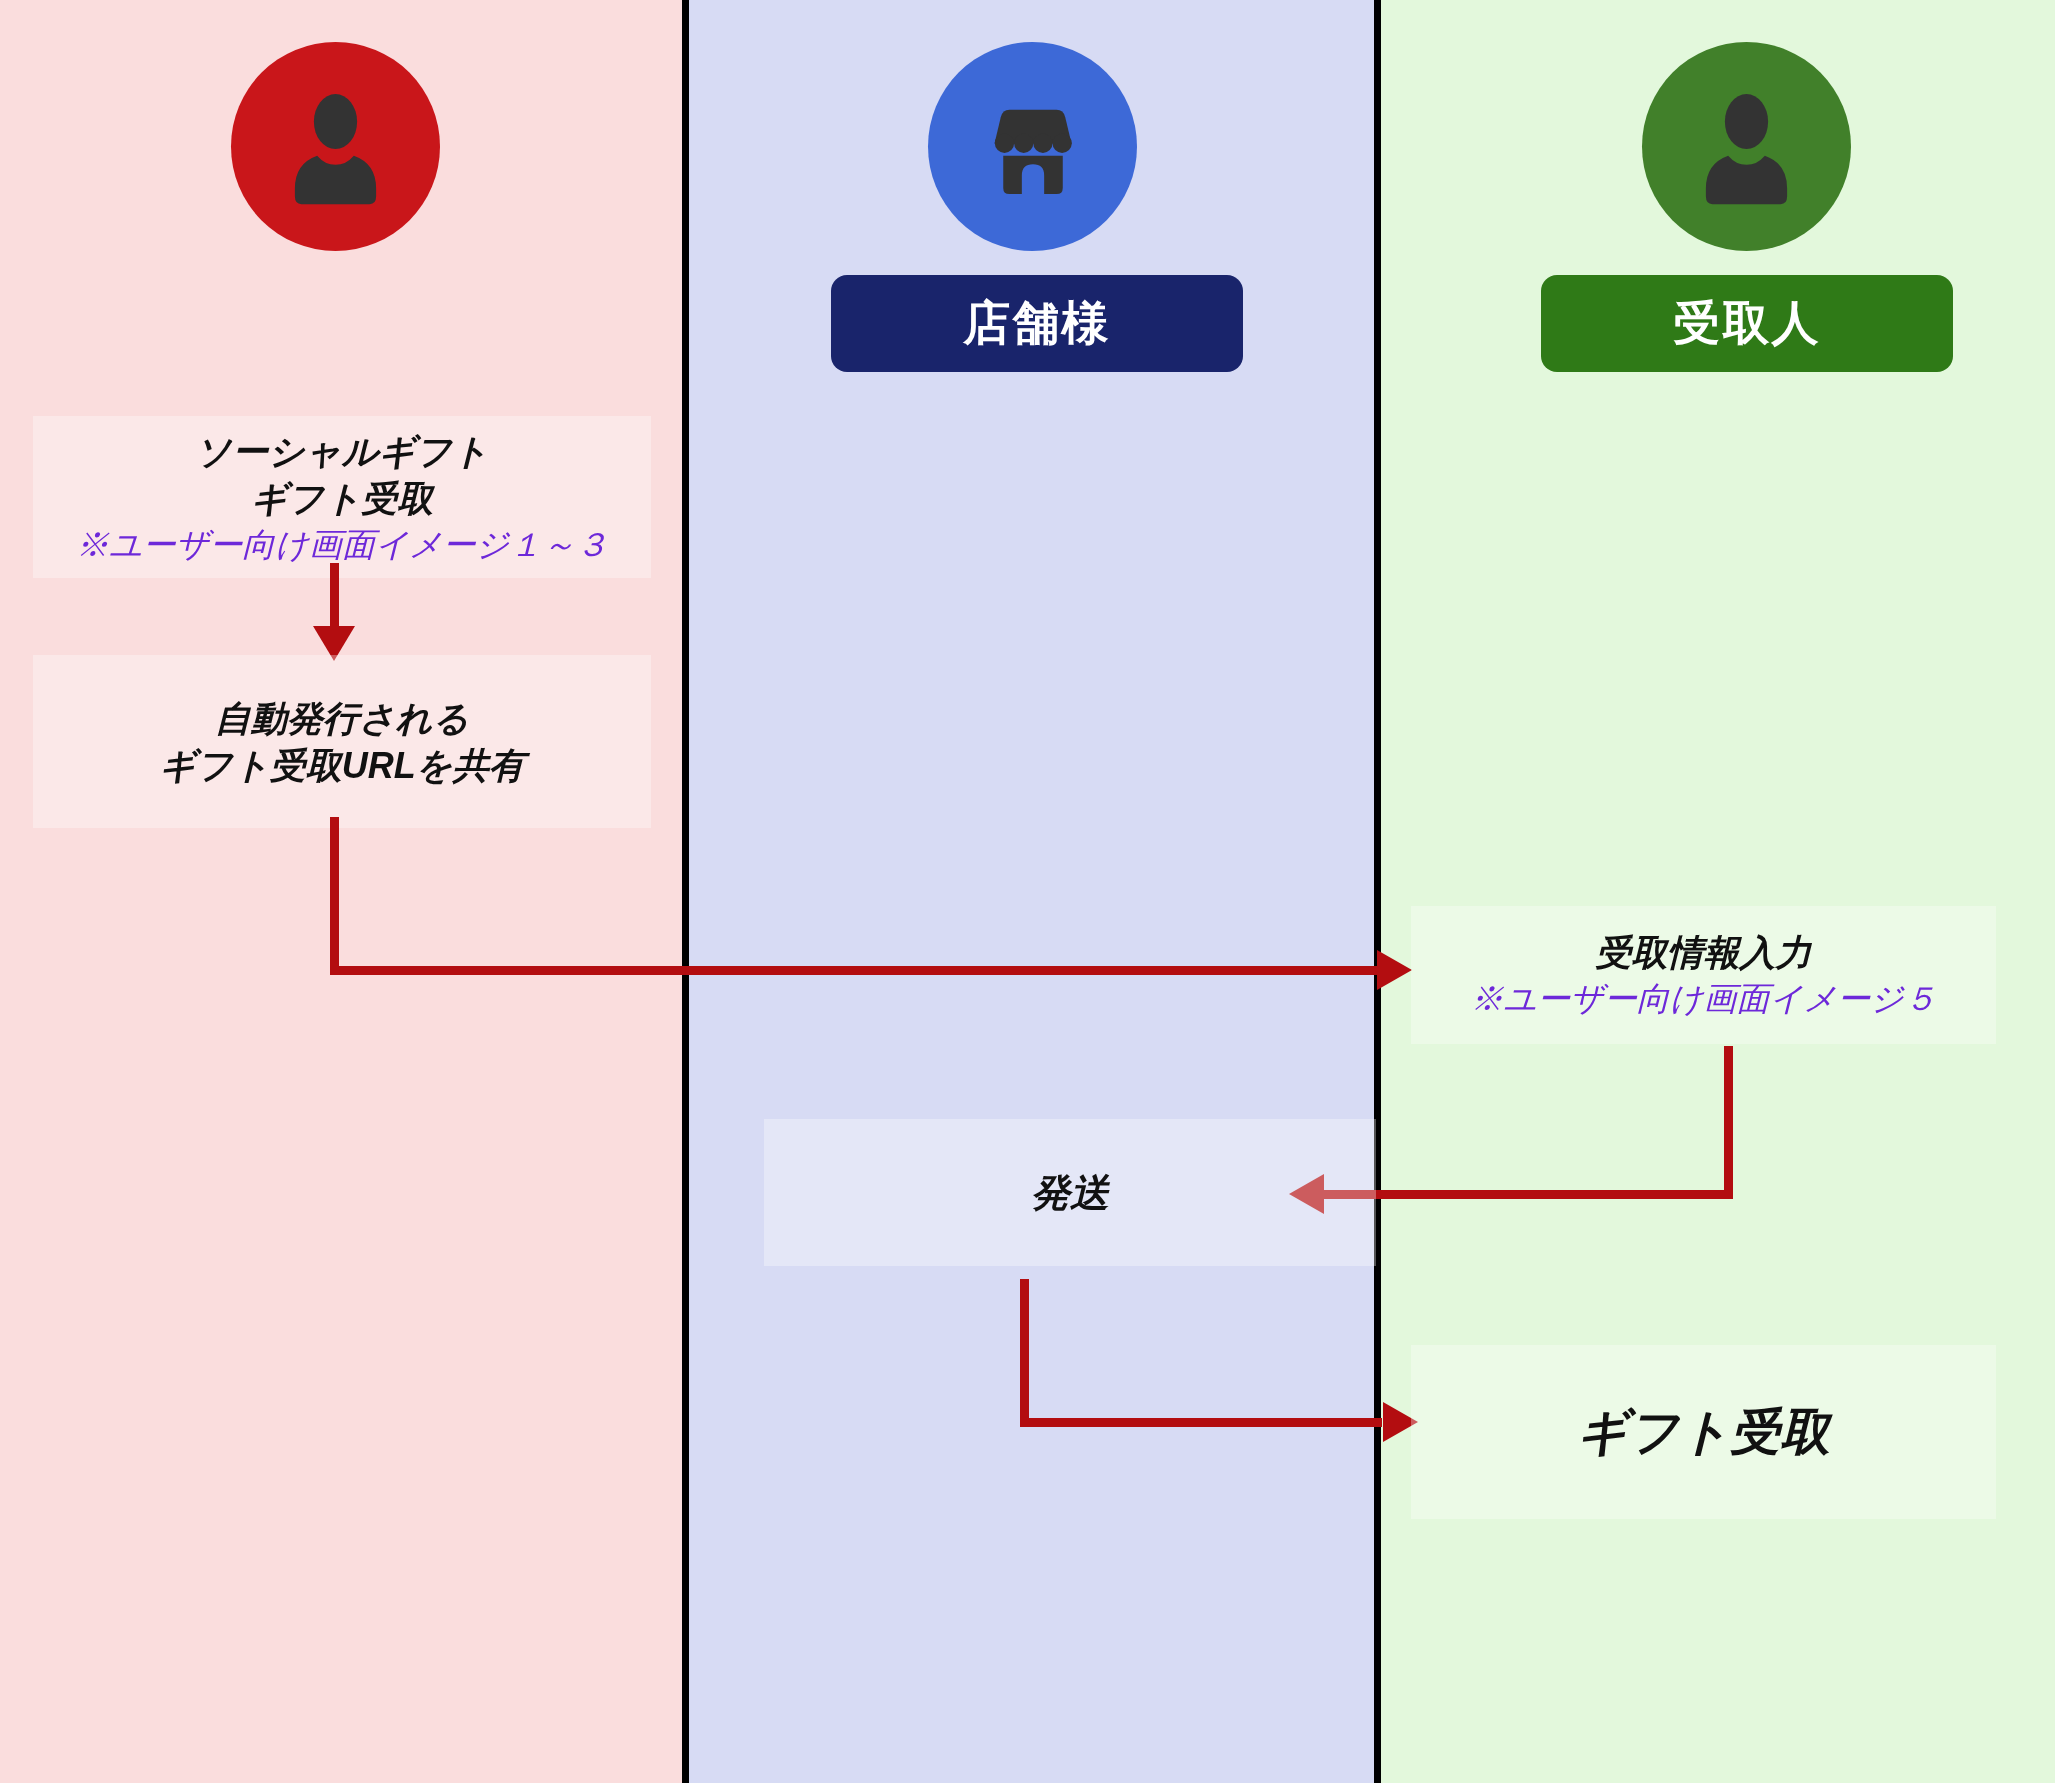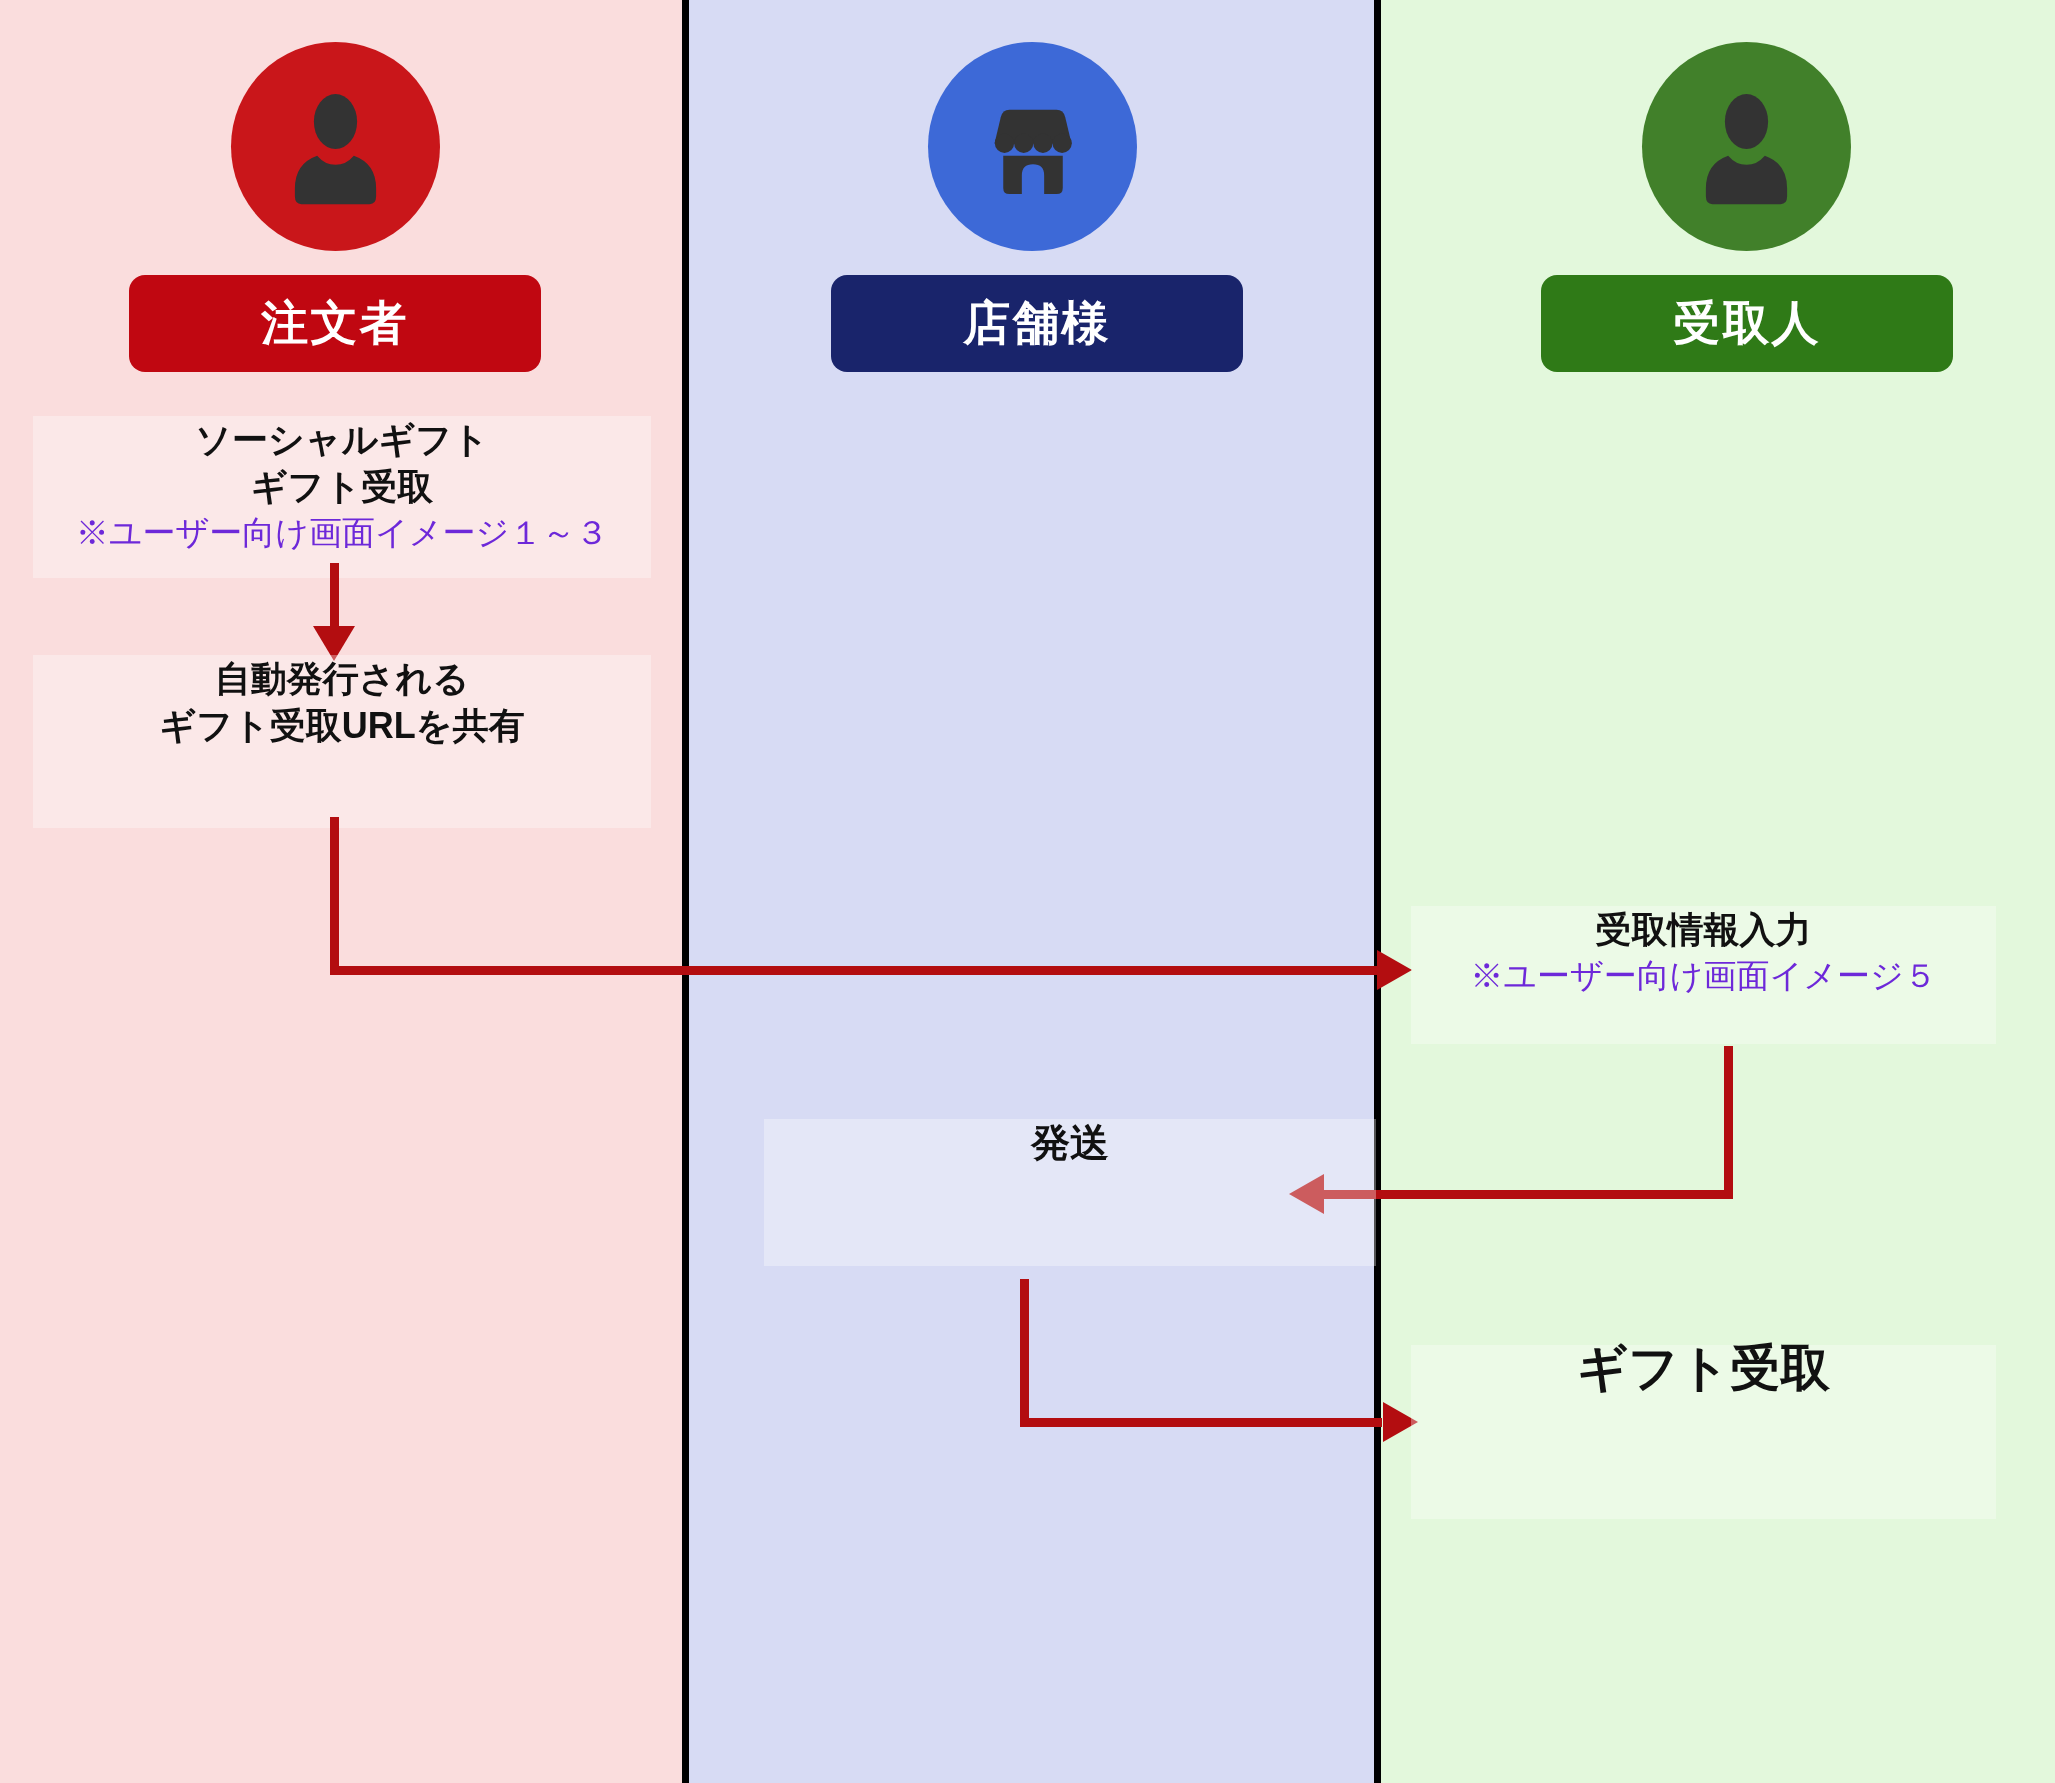--- a/index.html
+++ b/index.html
@@ -31,22 +31,23 @@
     position:absolute;top:275px;width:412px;height:97px;border-radius:16px;
     display:flex;align-items:center;justify-content:center;
     color:#ffffff;font-size:47px;font-weight:bold;letter-spacing:2.2px;
   }
   .pill-orderer{left:129px;background:#c00711;}
   .pill-store{left:831px;background:#19246b;}
   .pill-recipient{left:1541px;background:#2f7a17;}
 
   .step-box{
     position:absolute;background:rgba(255,255,255,0.33);
-    display:flex;flex-direction:column;align-items:center;
+    display:flex;flex-direction:column;align-items:center;justify-content:center;
     text-align:center;
+    font-style:italic;
   }
   .step-line{color:#111111;font-size:36px;font-weight:600;line-height:47px;white-space:nowrap;}
   .step-note{color:#6d28d9;font-size:33px;font-weight:500;line-height:45px;white-space:nowrap;}
   .step-order{left:33px;top:416px;width:618px;height:162px;}
   .step-share{left:33px;top:655px;width:618px;height:173px;}
   .step-info{left:1411px;top:906px;width:585px;height:138px;}
   .step-ship{left:764px;top:1119px;width:612px;height:147px;}
   .step-ship .step-line{font-size:39px;}
   .step-receive{left:1411px;top:1345px;width:585px;height:174px;}
   .step-receive .step-line{font-size:50px;}
@@ -84,23 +85,20 @@
   <div class="divider divider-1"></div>
   <div class="divider divider-2"></div>
 
   <div class="actor-circle circle-orderer">
     <span>
       <svg width="131" height="131" viewBox="0 0 100 100">
         <ellipse cx="50" cy="31" rx="16.5" ry="21" fill="#333333"></ellipse>
         <path d="M24 94 q-5 0 -5 -6 v-6 q0 -19 17 -25 q6 7 14 7 q8 0 14 -7 q17 6 17 25 v6 q0 6 -5 6 z" fill="#333333"></path>
       </svg>
     </span>
-  </div>
-  <div class="actor-pill pill-orderer">
-    <span>注文者</span>
   </div>
 
   <div class="actor-circle circle-store">
     <span>
       <svg width="124" height="124" viewBox="0 0 100 100">
         <path d="M19 47 L24 26 q1.5 -6 7 -6 h38 q5.5 0 7 6 l5 21 z" fill="#333333"></path>
         <circle cx="27" cy="47" r="7.8" fill="#333333"></circle>
         <circle cx="42.5" cy="47" r="7.8" fill="#333333"></circle>
         <circle cx="58" cy="47" r="7.8" fill="#333333"></circle>
         <circle cx="73.5" cy="47" r="7.8" fill="#333333"></circle>

